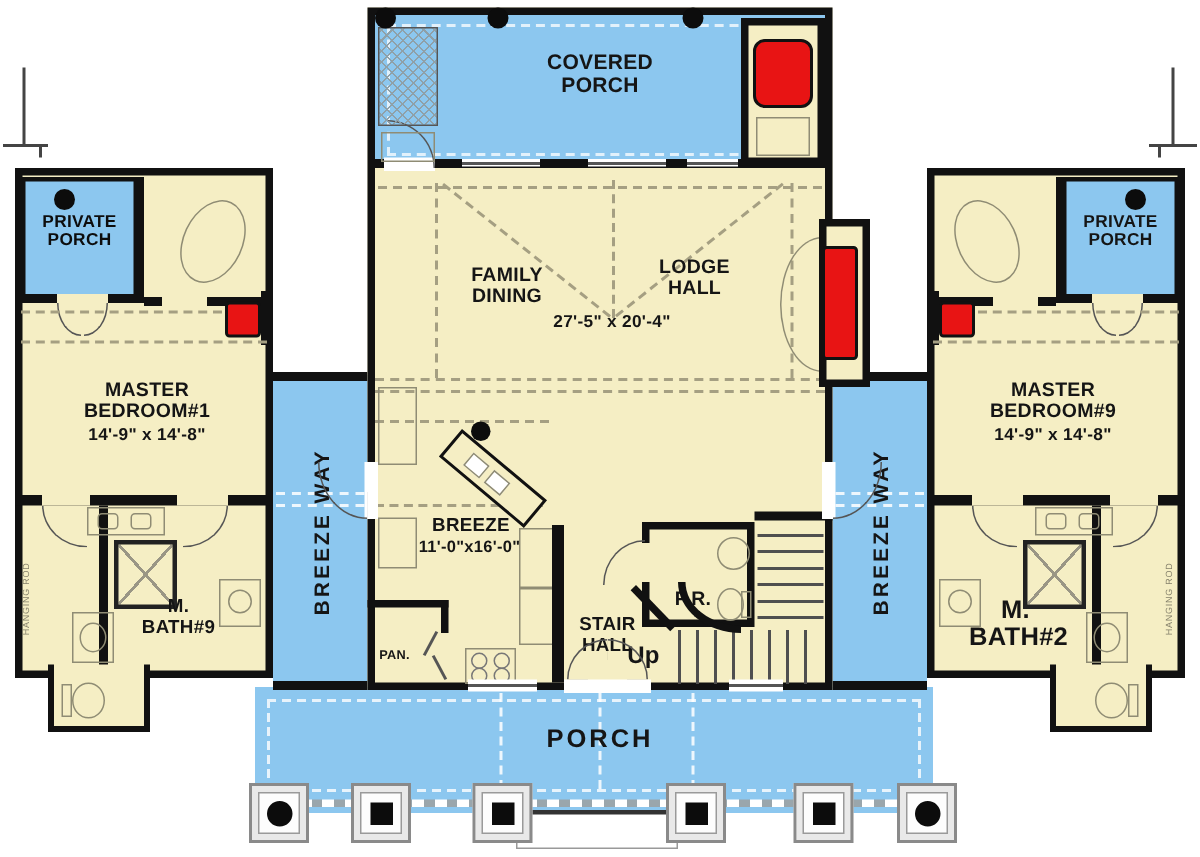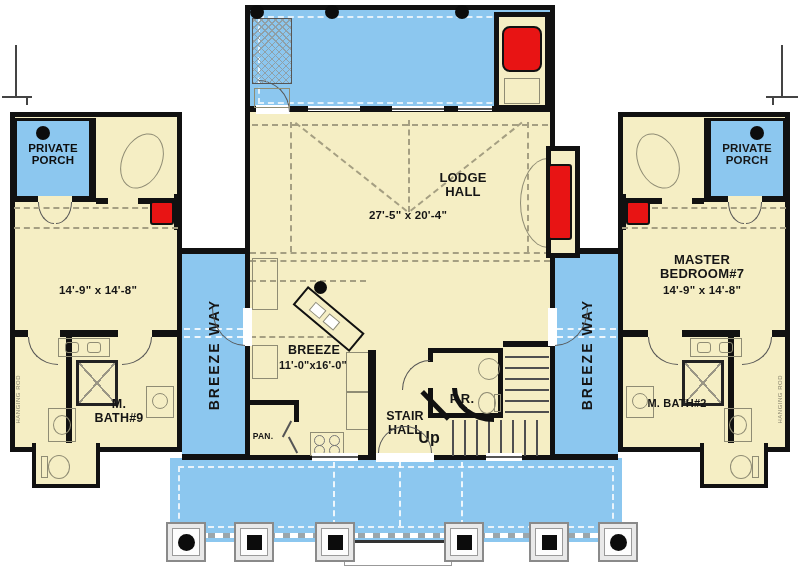--- a/index.html
+++ b/index.html
@@ -62,20 +62,21 @@
   <div class="mark" style="left:781px;top:45px;width:2px;height:53px;"></div>
   <div class="mark" style="left:772px;top:96px;width:2px;height:9px;"></div>
 
   <div class="abs blue" style="left:170px;top:458px;width:452px;height:84px;"></div>
   <div class="abs" style="left:178px;top:466px;width:436px;height:62px;border:2px dashed rgba(255,255,255,.8);"></div>
   <div class="dvb" style="left:333px;top:462px;height:64px;"></div>
   <div class="dvb" style="left:399px;top:462px;height:64px;"></div>
   <div class="dvb" style="left:461px;top:462px;height:64px;"></div>
   <div class="railpat" style="left:170px;top:533px;width:452px;"></div>
   <div class="abs white" style="left:344px;top:540px;width:108px;height:26px;border:1.5px solid #999;border-top:3px solid #333;"></div>
+  <div class="lbl" style="left:350px;top:484px;width:100px;font-size:17px;letter-spacing:2px;">PORCH</div>
 
   <div class="post" style="left:166px;top:522px;">
       <div class="pin-rd"></div>
     </div>
   <div class="post" style="left:234px;top:522px;">
       <div class="pin-sq"></div>
     </div>
   <div class="post" style="left:315px;top:522px;">
       <div class="pin-sq"></div>
     </div>
@@ -121,29 +122,31 @@
   <div class="abs white" style="left:256px;top:105px;width:34px;height:9px;"></div>
   <div class="arc arc-tr" style="left:258px;top:80px;width:32px;height:32px;"></div>
   <div class="hatch abs" style="left:252px;top:18px;width:40px;height:66px;"></div>
   <div class="fix" style="left:254px;top:88px;width:36px;height:20px;"></div>
   <div class="abs wall5" style="left:494px;top:12px;width:56px;height:98px;background:var(--floor-cream,#f5eec4);"></div>
   <div class="fire" style="left:502px;top:26px;width:40px;height:46px;border-radius:8px;"></div>
   <div class="fix" style="left:504px;top:78px;width:36px;height:26px;"></div>
   <div class="dot" style="left:250px;top:5px;"></div>
   <div class="dot" style="left:325px;top:5px;"></div>
   <div class="dot" style="left:455px;top:5px;"></div>
+  <div class="lbl" style="left:350px;top:34px;width:100px;font-size:14px;">COVERED PORCH</div>
 
   <div class="dv" style="left:408px;top:120px;height:92px;"></div>
   <div class="dv" style="left:290px;top:122px;height:130px;"></div>
   <div class="dv" style="left:527px;top:122px;height:130px;"></div>
   <div class="diag" style="left:296px;top:122px;width:142px;transform:rotate(38.4deg);"></div>
   <div class="diag" style="left:410px;top:210px;width:142px;transform:rotate(-38.4deg);"></div>
   <div class="dh" style="left:252px;top:124px;width:296px;"></div>
   <div class="dh" style="left:250px;top:252px;width:300px;"></div>
   <div class="dh" style="left:250px;top:260px;width:300px;"></div>
+  <div class="lbl" style="left:303px;top:176px;width:70px;font-size:13px;">FAMILY DINING</div>
   <div class="lbl" style="left:433px;top:171px;width:60px;font-size:13px;">LODGE HALL</div>
   <div class="lbl" style="left:348px;top:209px;width:120px;font-size:11.5px;">27'-5" x 20'-4"</div>
 
   <div class="fix" style="left:520px;top:158px;width:28px;height:90px;border-radius:100% 0 0 100%/50% 0 0 50%;border-right:none;"></div>
   <div class="abs wall5" style="left:546px;top:146px;width:34px;height:112px;background:var(--floor-cream,#f5eec4);"></div>
   <div class="fire" style="left:548px;top:164px;width:24px;height:76px;"></div>
 
   <div class="dh" style="left:250px;top:280px;width:116px;"></div>
   <div class="dh" style="left:250px;top:336px;width:112px;"></div>
   <div class="fix" style="left:252px;top:258px;width:26px;height:52px;"></div>
@@ -208,20 +211,21 @@
   <div class="abs cream" style="left:38px;top:196px;width:34px;height:6px;"></div>
   <div class="arc arc-bl" style="left:38px;top:202px;width:16px;height:22px;"></div>
   <div class="arc arc-br" style="left:56px;top:202px;width:16px;height:22px;"></div>
   <div class="abs blk" style="left:96px;top:198px;width:86px;height:6px;"></div>
   <div class="abs cream" style="left:108px;top:198px;width:30px;height:6px;"></div>
   <div class="fix oval" style="left:122px;top:132px;width:40px;height:58px;transform:rotate(25deg);"></div>
   <div class="abs blk" style="left:174px;top:194px;width:8px;height:36px;"></div>
   <div class="fire" style="left:150px;top:201px;width:24px;height:24px;"></div>
   <div class="dh" style="left:14px;top:207px;width:134px;"></div>
   <div class="dh" style="left:14px;top:227px;width:164px;"></div>
+  <div class="lbl" style="left:38px;top:253px;width:120px;font-size:13px;">MASTER BEDROOM#1</div>
   <div class="lbl" style="left:38px;top:284px;width:120px;font-size:11.5px;">14'-9" x 14'-8"</div>
 
   <div class="abs blk" style="left:10px;top:330px;width:172px;height:7px;"></div>
   <div class="abs cream" style="left:28px;top:330px;width:32px;height:7px;"></div>
   <div class="arc arc-bl" style="left:28px;top:337px;width:30px;height:28px;"></div>
   <div class="abs cream" style="left:118px;top:330px;width:34px;height:7px;"></div>
   <div class="arc arc-br" style="left:122px;top:337px;width:30px;height:28px;"></div>
   <div class="abs blk" style="left:66px;top:337px;width:6px;height:110px;"></div>
   <div class="fix" style="left:58px;top:338px;width:52px;height:19px;">
     <div class="fix" style="left:6px;top:3px;width:14px;height:11px;border-radius:3px;"></div>
@@ -249,39 +253,39 @@
   <div class="abs cream" style="left:728px;top:196px;width:34px;height:6px;"></div>
   <div class="arc arc-bl" style="left:728px;top:202px;width:16px;height:22px;"></div>
   <div class="arc arc-br" style="left:746px;top:202px;width:16px;height:22px;"></div>
   <div class="abs blk" style="left:618px;top:198px;width:86px;height:6px;"></div>
   <div class="abs cream" style="left:662px;top:198px;width:30px;height:6px;"></div>
   <div class="fix oval" style="left:638px;top:132px;width:40px;height:58px;transform:rotate(-25deg);"></div>
   <div class="abs blk" style="left:618px;top:194px;width:8px;height:36px;"></div>
   <div class="fire" style="left:626px;top:201px;width:24px;height:24px;"></div>
   <div class="dh" style="left:652px;top:207px;width:134px;"></div>
   <div class="dh" style="left:622px;top:227px;width:164px;"></div>
-  <div class="lbl" style="left:642px;top:253px;width:120px;font-size:13px;">MASTER BEDROOM#7</div>
+  <div class="lbl" style="left:642px;top:253px;width:120px;font-size:13px;">MASTER BEDROOM#9</div>
   <div class="lbl" style="left:642px;top:284px;width:120px;font-size:11.5px;">14'-9" x 14'-8"</div>
 
   <div class="abs blk" style="left:618px;top:330px;width:172px;height:7px;"></div>
   <div class="abs cream" style="left:648px;top:330px;width:34px;height:7px;"></div>
   <div class="arc arc-bl" style="left:648px;top:337px;width:30px;height:28px;"></div>
   <div class="abs cream" style="left:740px;top:330px;width:32px;height:7px;"></div>
   <div class="arc arc-br" style="left:742px;top:337px;width:30px;height:28px;"></div>
   <div class="abs blk" style="left:728px;top:337px;width:6px;height:110px;"></div>
   <div class="fix" style="left:690px;top:338px;width:52px;height:19px;">
     <div class="fix" style="left:6px;top:3px;width:14px;height:11px;border-radius:3px;"></div>
     <div class="fix" style="left:28px;top:3px;width:14px;height:11px;border-radius:3px;"></div>
   </div>
   <div class="shower" style="left:682px;top:360px;width:42px;height:46px;"></div>
   <div class="fix" style="left:724px;top:408px;width:28px;height:34px;"></div>
   <div class="fix oval" style="left:729px;top:415px;width:18px;height:20px;"></div>
   <div class="fix" style="left:626px;top:386px;width:28px;height:32px;"></div>
   <div class="fix oval" style="left:632px;top:393px;width:16px;height:16px;"></div>
-  <div class="lbl" style="left:646px;top:398px;width:62px;font-size:11px;">M. BATH#2</div>
+  <div class="lbl" style="left:646px;top:398px;width:62px;font-size:17px;">M. BATH#2</div>
   <div class="vwrap" style="left:775px;top:368px;width:10px;height:62px;">
     <span class="vtiny">HANGING ROD</span>
   </div>
   <div class="abs cream" style="left:700px;top:443px;width:68px;height:45px;border:4px solid #111;border-top:none;"></div>
   <div class="fix" style="left:752px;top:456px;width:7px;height:22px;"></div>
   <div class="fix oval" style="left:730px;top:455px;width:22px;height:24px;"></div>
 
 </div>
 
 </body></html>

